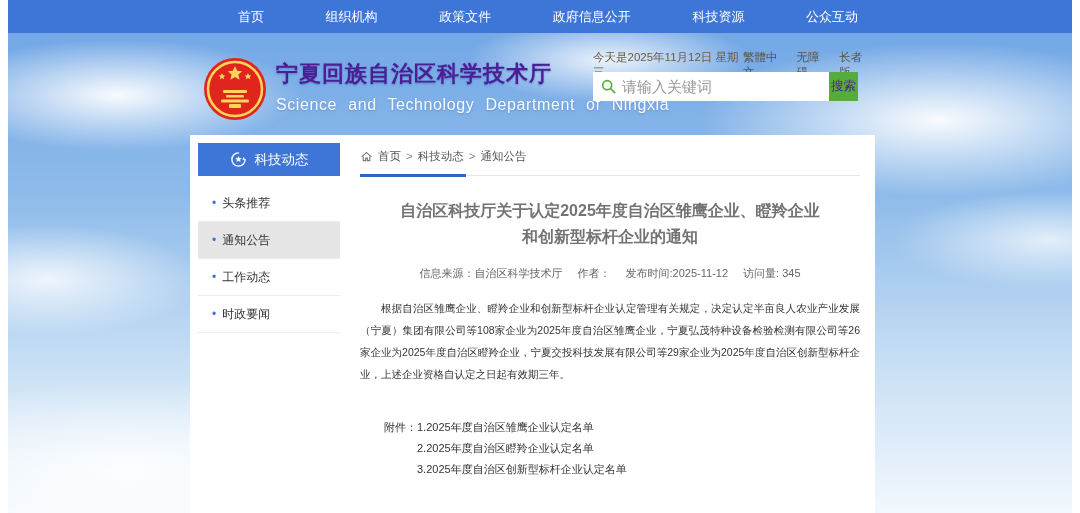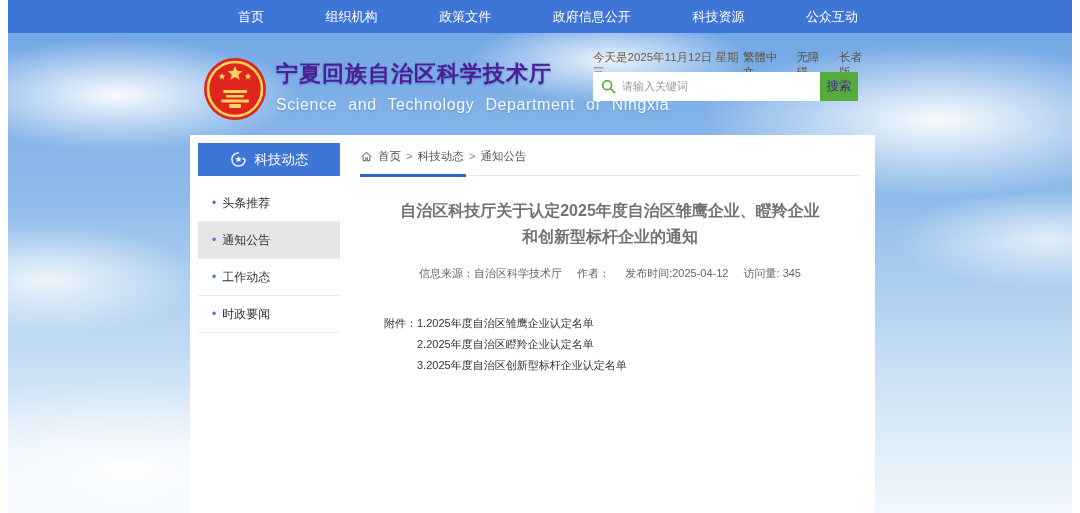--- a/index.html
+++ b/index.html
@@ -30,21 +30,21 @@
   .title-block { position:absolute; left:268px; top:26px; }
   .site-title { color:#4c1d95; font-size:22px; font-weight:bold; letter-spacing:1px; text-shadow:0 1px 2px rgba(40,80,160,.45); white-space:nowrap; }
   .site-sub { color:rgba(255,255,255,.95); font-size:16px; letter-spacing:.6px; word-spacing:6px; margin-top:7px; white-space:nowrap; text-shadow:0 1px 2px rgba(40,80,160,.35); }
   .topline { position:absolute; left:585px; top:17px; width:279px; display:flex; justify-content:space-between; align-items:center; font-size:11.5px; }
   .date-text { color:#6b5a46; }
   .quick-links { display:flex; gap:10px; }
   .quick-link { color:#5c5242; text-decoration:none; cursor:pointer; }
   .searchbar { position:absolute; left:585px; top:39px; width:265px; height:29px; display:flex; }
   .search-box { flex:1; background:#fff; display:flex; align-items:center; padding:0 8px; }
   .search-box svg { flex:0 0 auto; }
-  .search-input { border:none; outline:none; flex:1; margin-left:6px; font-size:11px; color:#333; font-family:Liberation Mono, monospace; }
+  .search-input { border:none; outline:none; flex:1; margin-left:6px; font-size:15px; color:#333; font-family:Liberation Sans, sans-serif; }
   .search-input::placeholder { color:#999; }
   .search-btn { width:38px; border:none; background:#55ab3c; color:#4c1d95; font-size:12.5px; cursor:pointer; font-family:inherit; }
 
   
   .panel { position:absolute; left:190px; top:135px; width:685px; height:378px; background:#fff; }
 
   
   .sidebar { position:absolute; left:8px; top:8px; width:142px; }
   .side-head { height:33px; background:#3e76d8; color:#fff; display:flex; align-items:center; justify-content:center; gap:8px; font-size:13.5px; }
   .side-list { margin-top:9px; }
@@ -168,25 +168,26 @@
       </div>
       <div class="rule">
         <div class="blue"></div>
       </div>
 
       <h1 class="article-title">自治区科技厅关于认定2025年度自治区雏鹰企业、瞪羚企业和创新型标杆企业的通知</h1>
 
       <div class="meta">
         <span>信息来源：自治区科学技术厅</span>
         <span>作者：</span>
-        <span>发布时间:2025-04-12</span>
+        <span>发布时间:2025-11-12</span>
         <span>访问量: 345</span>
       </div>
 
       <div class="body-text">
+        <p>根据自治区雏鹰企业、瞪羚企业和创新型标杆企业认定管理有关规定，决定认定半亩良人农业产业发展（宁夏）集团有限公司等108家企业为2025年度自治区雏鹰企业，宁夏弘茂特种设备检验检测有限公司等26家企业为2025年度自治区瞪羚企业，宁夏交投科技发展有限公司等29家企业为2025年度自治区创新型标杆企业，上述企业资格自认定之日起有效期三年。</p>
       </div>
 
       <div class="attachments">
         <span class="attach-label">附件：</span>
         <span class="attach-list">
           <a>1.2025年度自治区雏鹰企业认定名单</a>
           <a>2.2025年度自治区瞪羚企业认定名单</a>
           <a>3.2025年度自治区创新型标杆企业认定名单</a>
         </span>
       </div>

